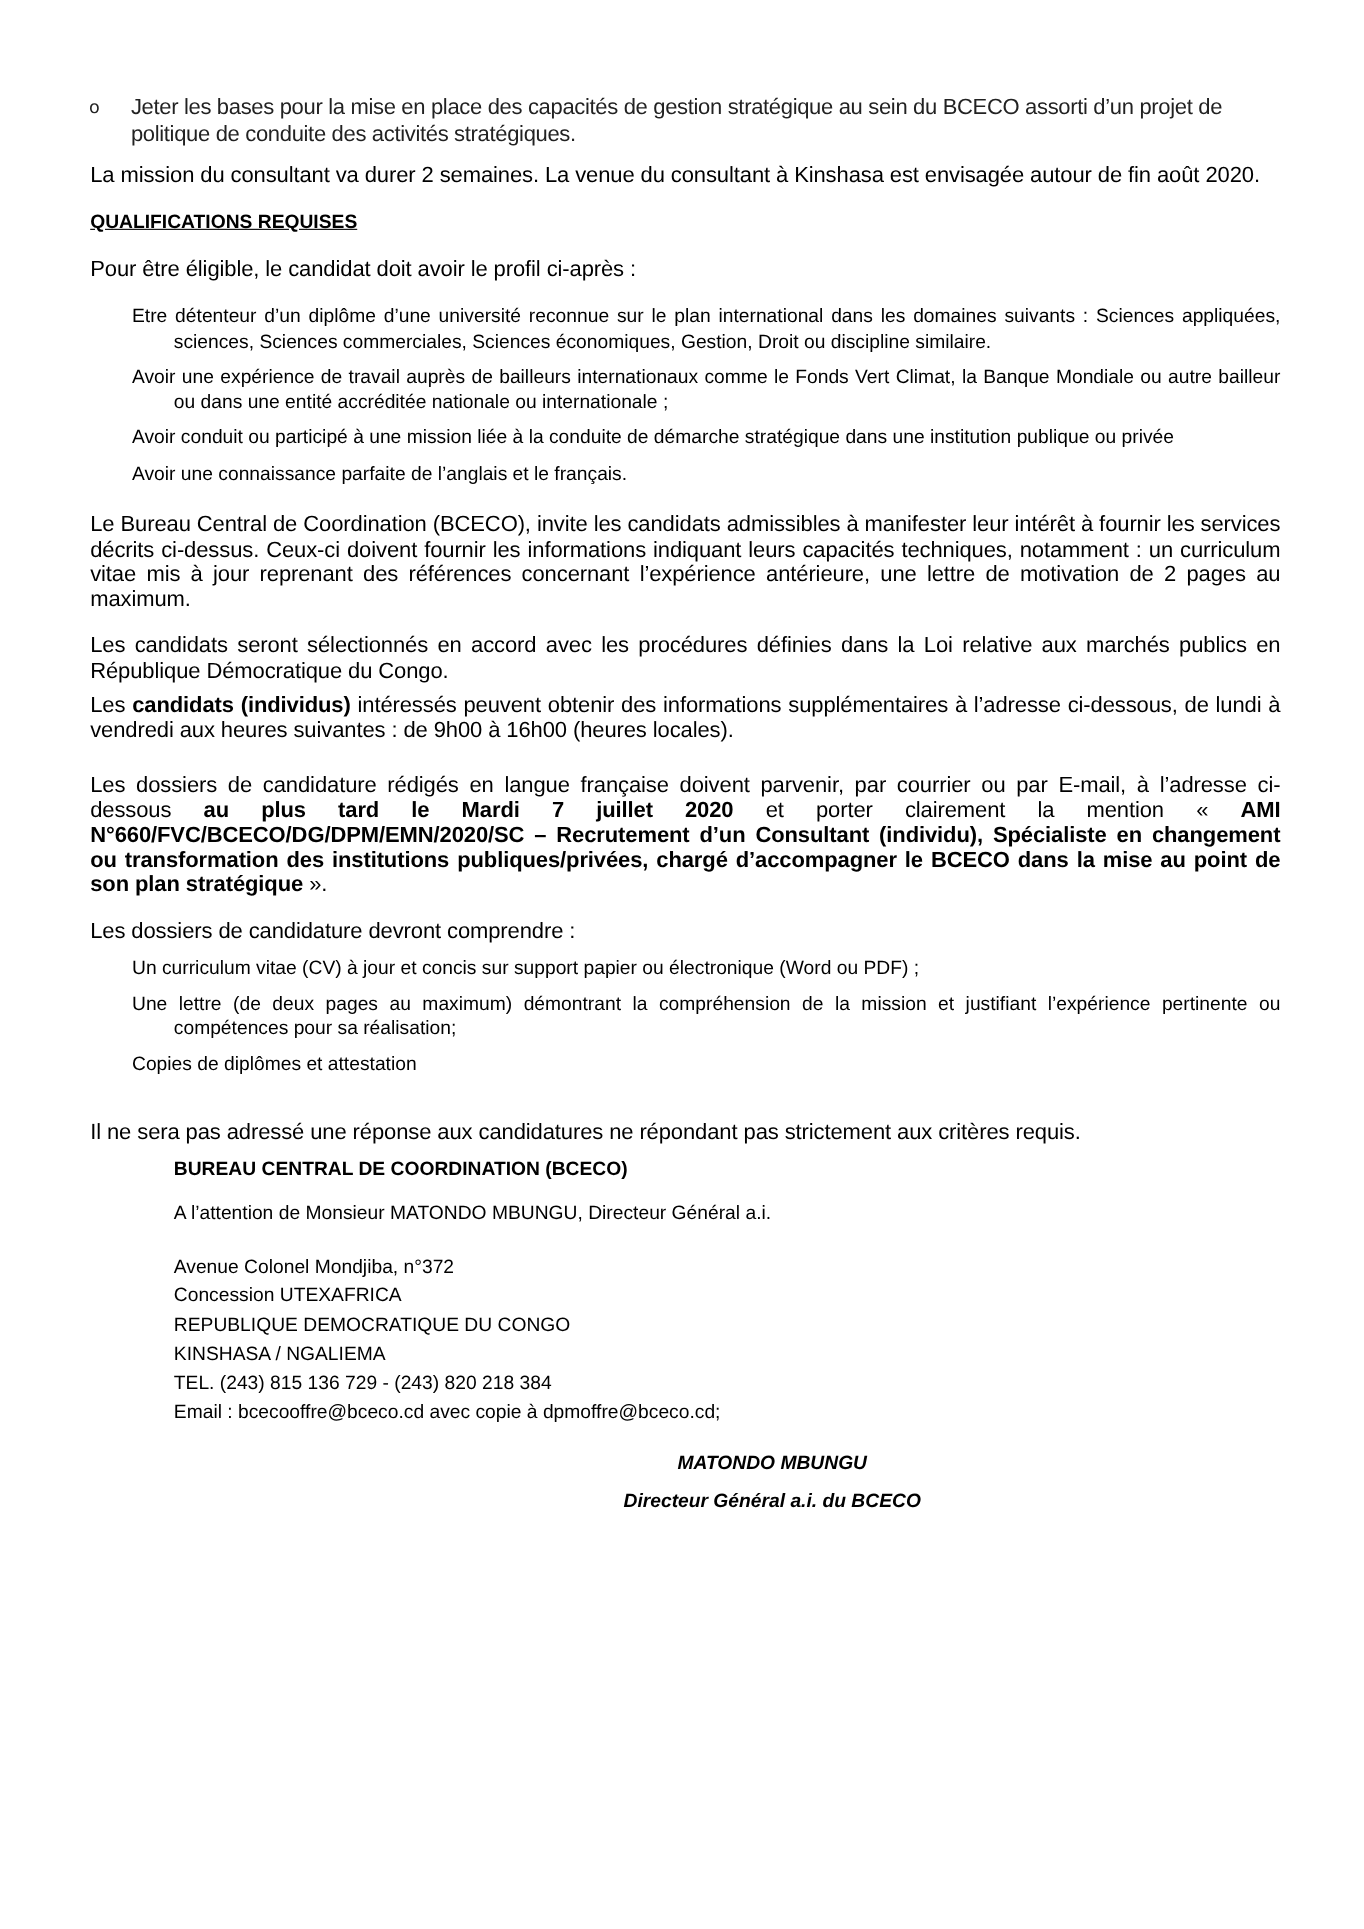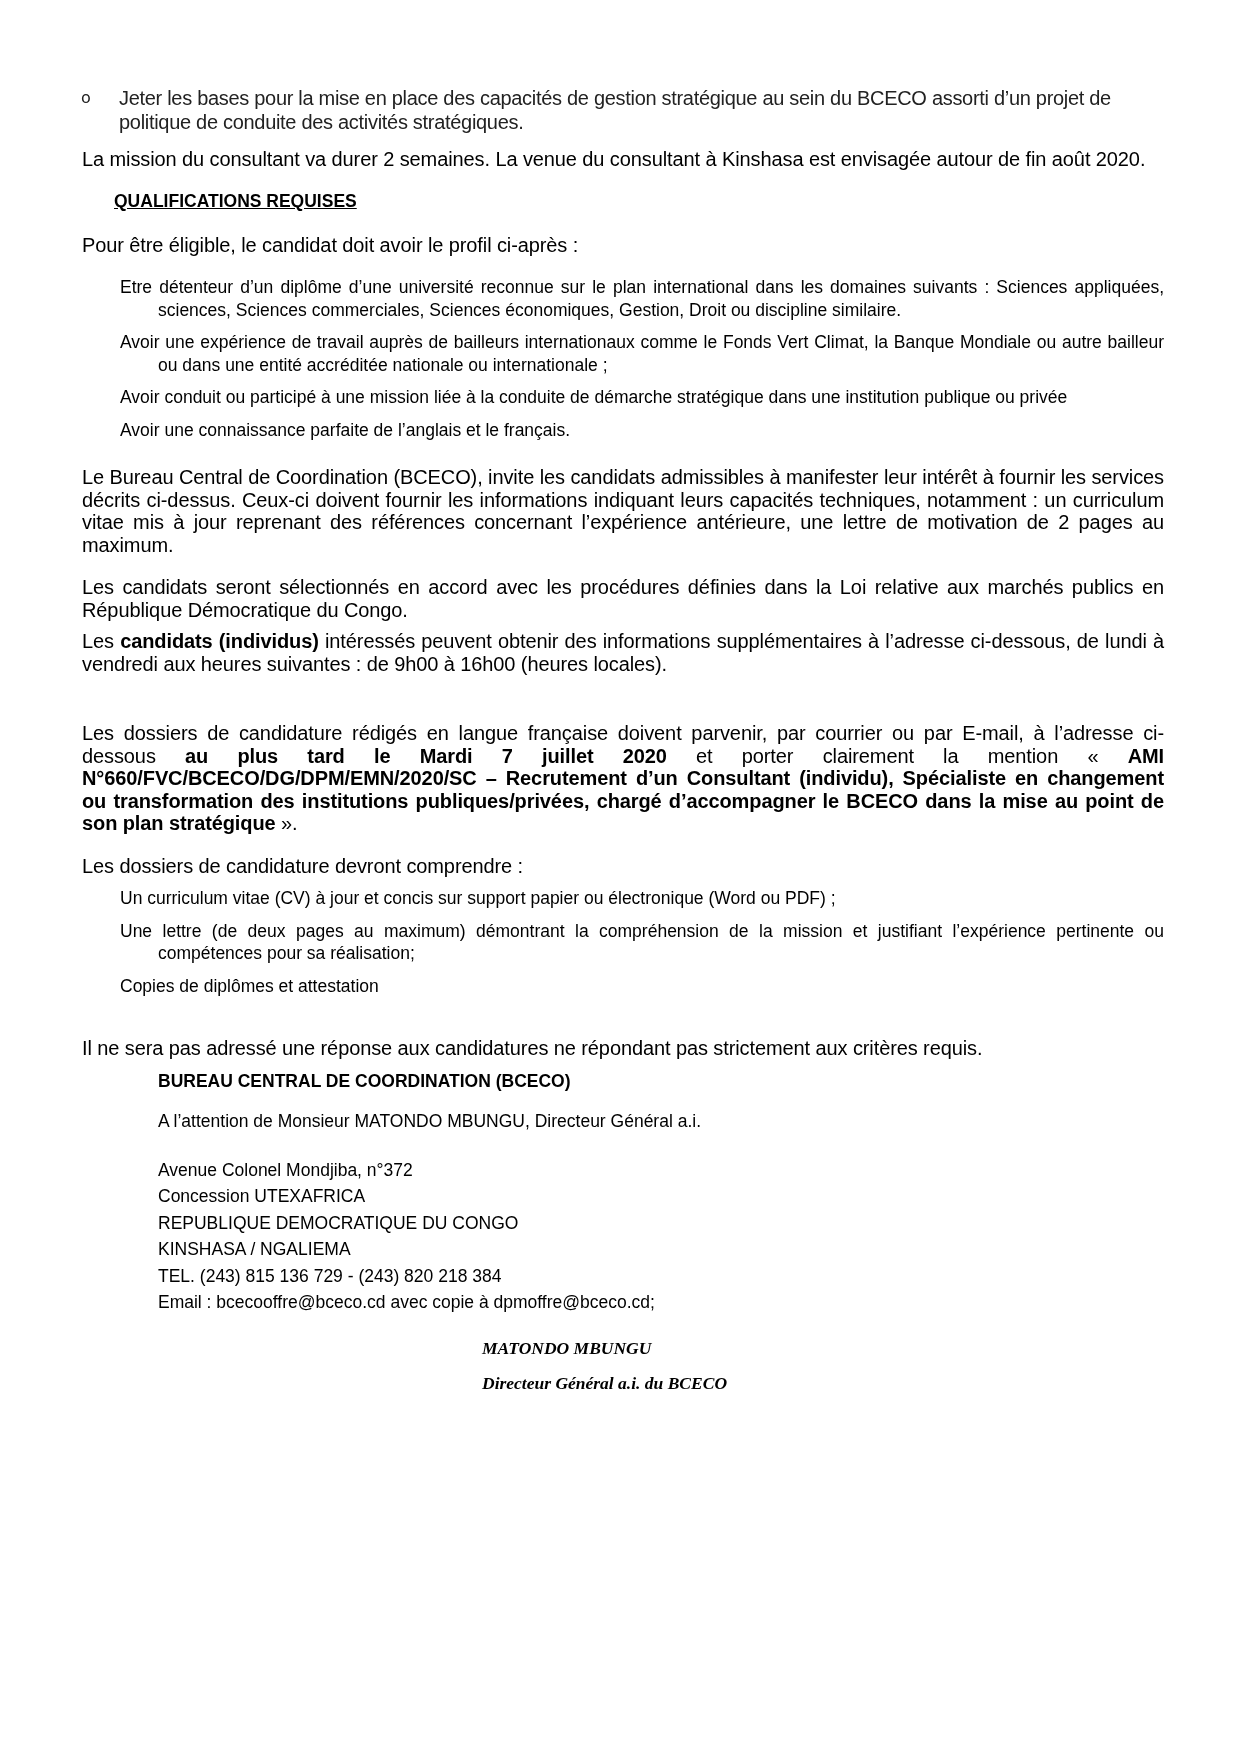--- a/index.html
+++ b/index.html
@@ -8,55 +8,55 @@
   .page { position: absolute; left: 82px; top: 86px; width: 1082px; }
   .p { font-size: 20px; line-height: 22.5px; text-align: justify; margin: 0; letter-spacing: -0.1px; }
   .bullet-o { display: flex; font-family: "DejaVu Sans", sans-serif; font-size: 16px; line-height: 24px; color: #222; }
   .bullet-o .mark { width: 38px; flex: 0 0 38px; padding-left: 0; }
   .bullet-o .txt { flex: 1; font-family: "Liberation Sans", sans-serif; font-size: 20px; letter-spacing: -0.3px; }
   .heading { font-weight: bold; text-decoration: underline; font-size: 17.5px; margin: 0; }
   .list { margin-left: 38px; }
   .li { font-size: 17.5px; line-height: 22.5px; text-align: justify; padding-left: 38px; text-indent: -38px; }
   .b { font-weight: bold; }
   .addr { margin-left: 76px; font-size: 17.5px; line-height: 26.5px; }
-  .sig { font-weight: bold; font-style: italic; font-size: 17.5px; text-align: left; font-family: Liberation Serif, serif; }
+  .sig { font-weight: bold; font-style: italic; font-size: 17.5px; text-align: center; }
 </style>
 </head>
 <body>
 
 <div class="page">
 
   <div class="bullet-o" style="margin-left:-1px;">
     <span class="mark">o</span>
     <span class="txt">Jeter les bases pour la mise en place des capacités de gestion stratégique au sein du BCECO assorti d’un projet de politique de conduite des activités stratégiques.</span>
   </div>
 
   <p class="p" style="margin-top:14px;">La mission du consultant va durer 2 semaines. La venue du consultant à Kinshasa est envisagée autour de fin août 2020.</p>
 
-  <p class="heading" style="margin-top:20px;margin-left:32px;">QUALIFICATIONS REQUISES</p>
+  <p class="heading" style="margin-top:20px;">QUALIFICATIONS REQUISES</p>
 
   <p class="p" style="margin-top:22px;">Pour être éligible, le candidat doit avoir le profil ci-après :</p>
 
   <div class="list" style="margin-top:20px;">
     <div class="li">Etre détenteur d’un diplôme d’une université reconnue sur le plan international dans les domaines suivants : Sciences appliquées, sciences, Sciences commerciales, Sciences économiques, Gestion, Droit ou discipline similaire.</div>
     <div class="li" style="margin-top:10px;">Avoir une expérience de travail auprès de bailleurs internationaux comme le Fonds Vert Climat, la Banque Mondiale ou autre bailleur ou dans une entité accréditée nationale ou internationale ;</div>
     <div class="li" style="margin-top:10px;">Avoir conduit ou participé à une mission liée à la conduite de démarche stratégique dans une institution publique ou privée</div>
     <div class="li" style="margin-top:10px;">Avoir une connaissance parfaite de l’anglais et le français.</div>
   </div>
 
 
   <p class="p" style="margin-top:25px;">Le Bureau Central de Coordination (BCECO), invite les candidats admissibles à manifester leur intérêt à fournir les services décrits ci-dessus. Ceux-ci doivent fournir les informations indiquant leurs capacités techniques, notamment : un curriculum vitae mis à jour reprenant des références concernant l’expérience antérieure, une lettre de motivation de 2 pages au maximum.</p>
 
   <p class="p" style="margin-top:20px;">Les candidats seront sélectionnés en accord avec les procédures définies dans la Loi relative aux marchés publics en République Démocratique du Congo.</p>
 
   <p class="p" style="margin-top:9px;">
     <span>Les </span><span class="b">candidats (individus)</span><span> intéressés peuvent obtenir des informations supplémentaires à l’adresse ci-dessous, de lundi à vendredi aux heures suivantes : de 9h00 à 16h00 (heures locales).</span>
   </p>
 
-  <p class="p" style="margin-top:47px;">
+  <p class="p" style="margin-top:28px;">
     <span>Les dossiers de candidature rédigés en langue française doivent parvenir, par courrier ou par E-mail, à l’adresse ci-dessous </span><span class="b">au plus tard  le Mardi 7 juillet 2020</span><span> et porter clairement la mention « </span><span class="b">AMI N°660/FVC/BCECO/DG/DPM/EMN/2020/SC – Recrutement d’un Consultant  (individu), Spécialiste en changement ou transformation des institutions publiques/privées, chargé d’accompagner le BCECO dans la mise au point de son plan stratégique</span><span> ».</span>
   </p>
 
   <p class="p" style="margin-top:20px;">Les dossiers de candidature devront comprendre :</p>
 
   <div class="list" style="margin-top:10px;">
     <div class="li">Un curriculum vitae (CV) à jour et concis sur support papier ou électronique (Word ou PDF) ;</div>
     <div class="li" style="margin-top:10px;">Une lettre (de deux pages au maximum) démontrant la compréhension de la mission et justifiant l’expérience pertinente ou compétences pour sa réalisation;</div>
     <div class="li" style="margin-top:10px;">Copies de diplômes et attestation</div>
   </div>

